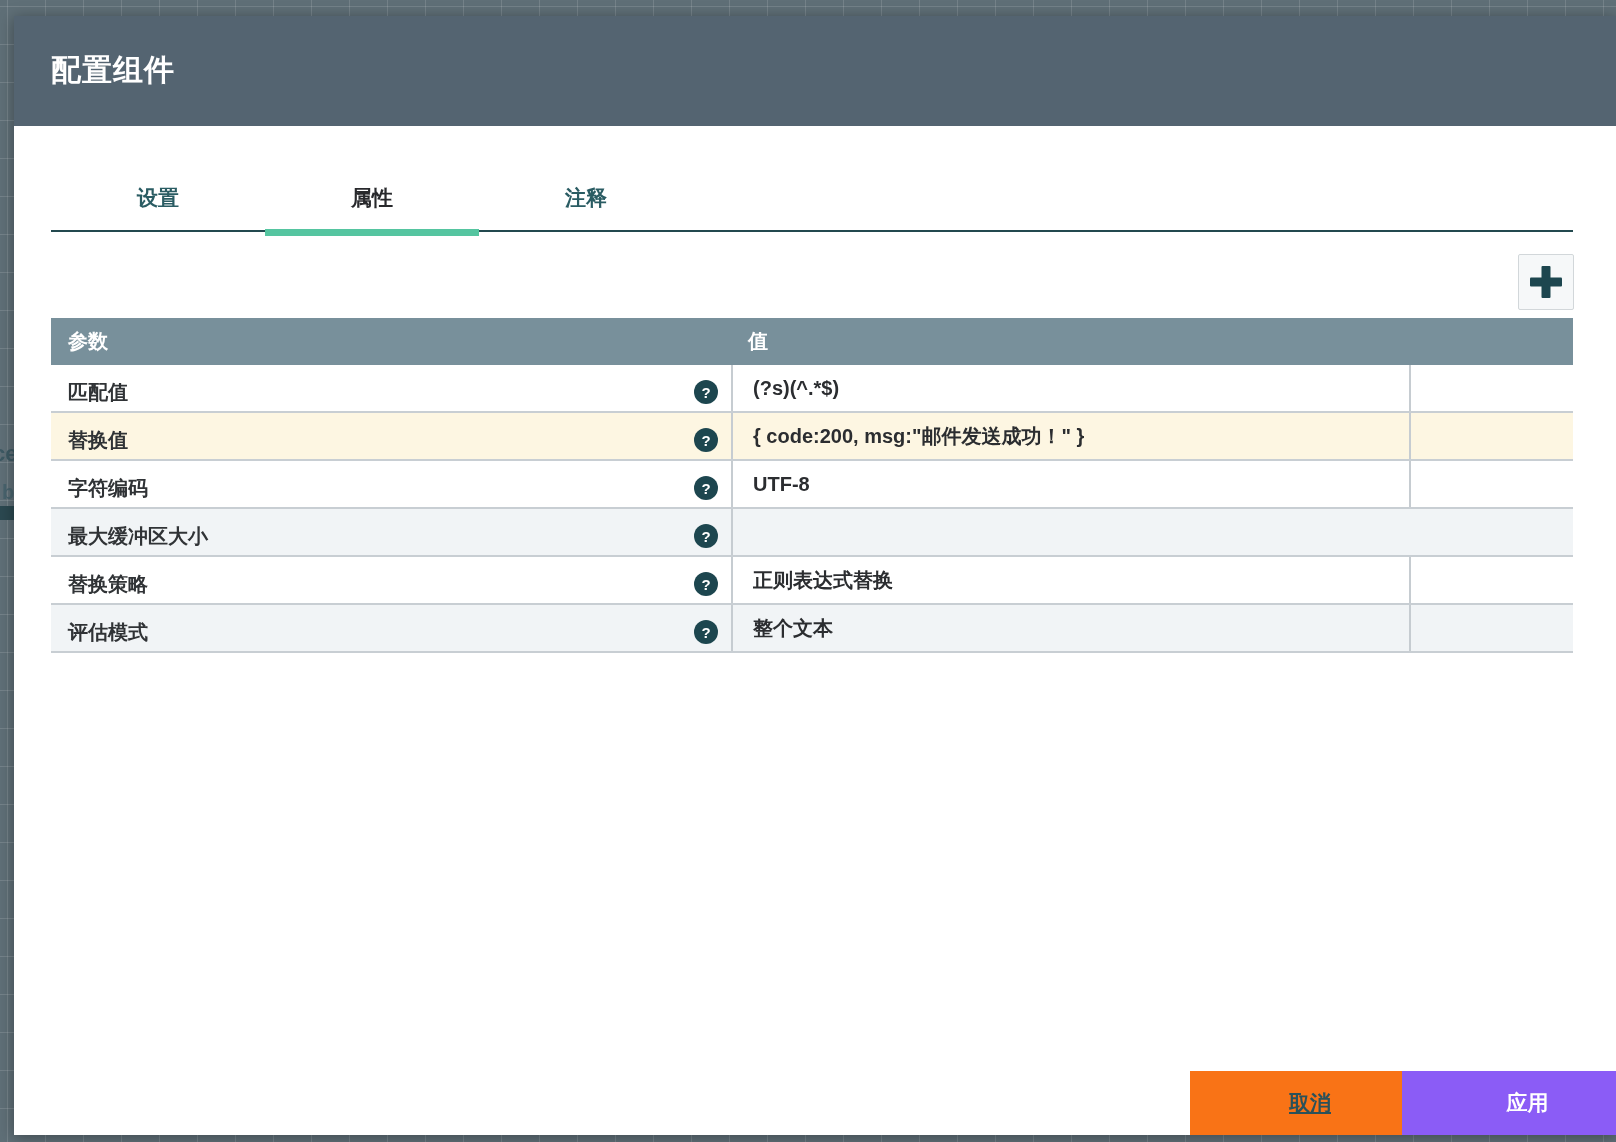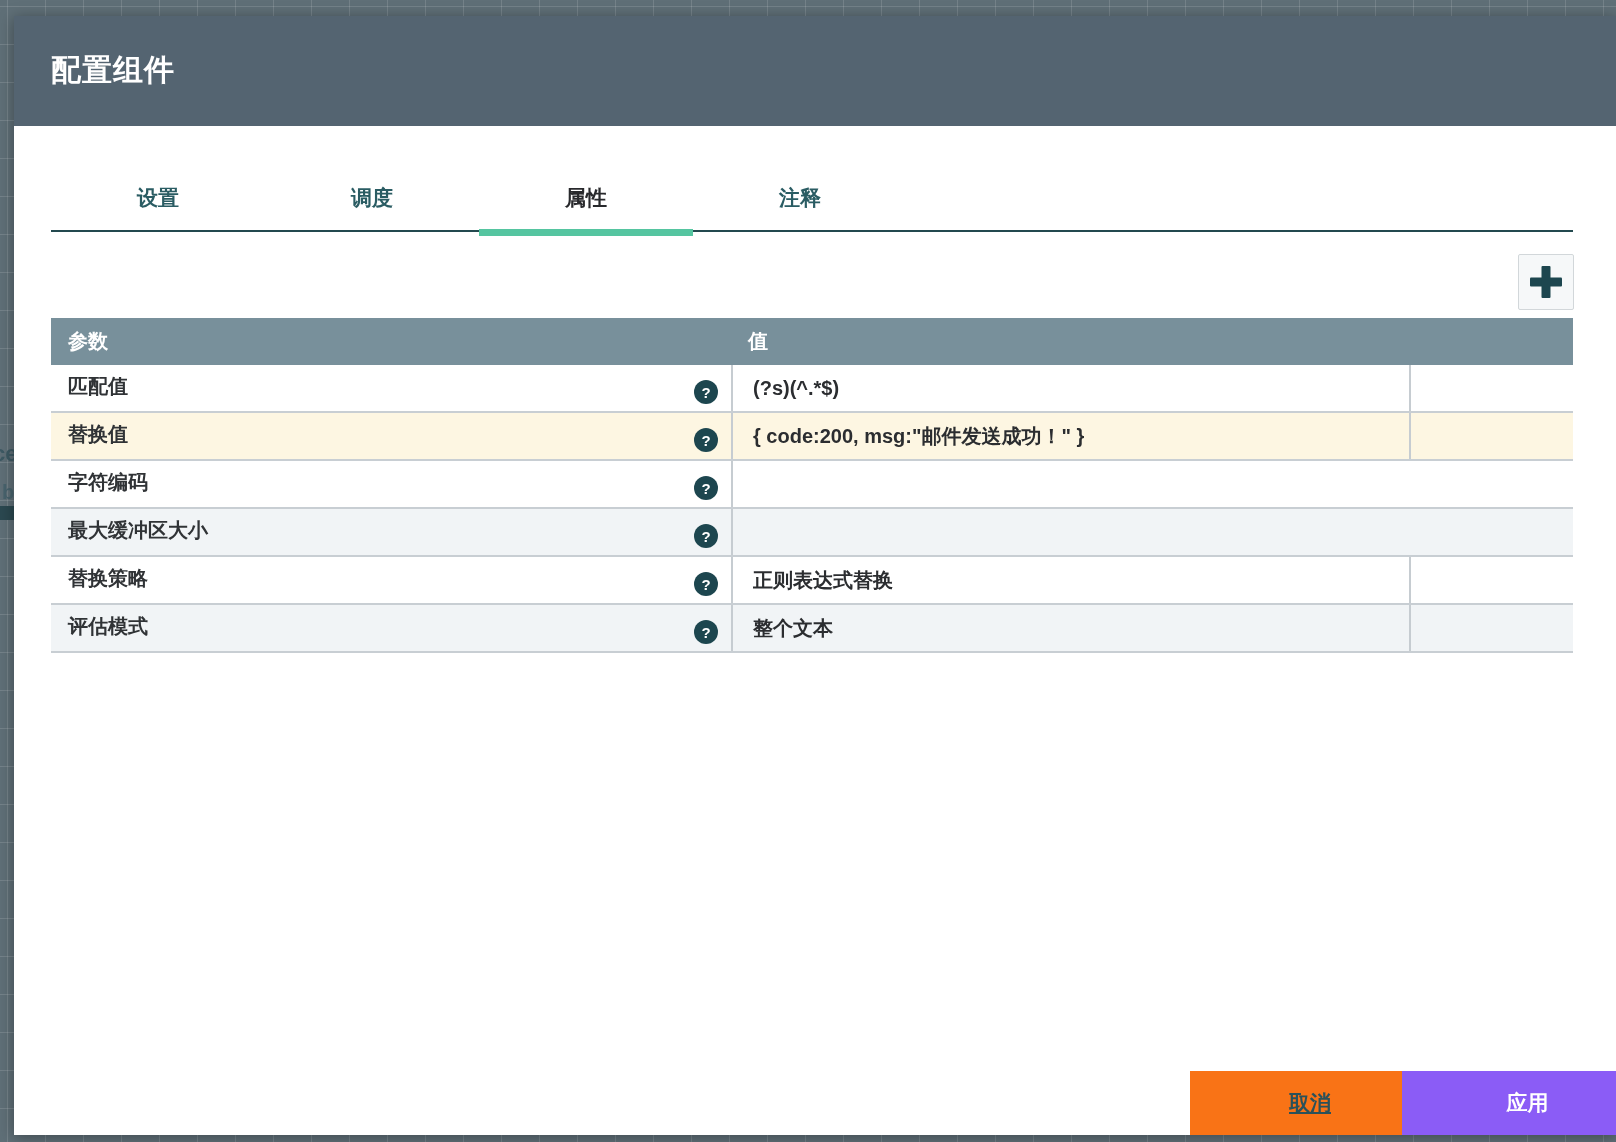--- a/index.html
+++ b/index.html
@@ -54,21 +54,21 @@
   .thead span { position:absolute; top:0; line-height:47px; color:#fff;
     font-size:20px; font-weight:700; }
   .th-param { left:17px; }
   .th-value { left:697px; }
 
   .trow { display:flex; height:48px; border-bottom:2px solid #c8ced3;
     background:#fff; cursor:pointer; }
   .trow.zebra { background:#f1f4f6; }
   .trow.highlight { background:#fdf6e2; }
 
-  .c-param { position:relative; width:680px; display:flex; align-items:flex-start;
+  .c-param { position:relative; width:680px; display:flex; align-items:center;
     padding-left:17px;margin-top:8px; }
   .pname { font-size:20px; font-weight:700; color:#303336; }
   .help { position:absolute; right:13px; top:50%; transform:translateY(-50%);
     width:24px; height:24px; border-radius:50%; background:#1d464f;
     color:#fff; font-size:15px; font-weight:700; display:flex;
     align-items:center; justify-content:center; cursor:pointer; }
   .c-value { width:678px; border-left:2px solid #c6ccd1; display:flex;
     align-items:center; padding-left:20px; font-size:20px; font-weight:700;
     color:#2b2d30; }
   .c-extra { flex:1; border-left:2px solid #c6ccd1; }
@@ -92,21 +92,20 @@
   <div class="dialog">
 
     <div class="dlg-header">
       <div class="dlg-title">配置组件</div>
     </div>
 
     <div class="dlg-body">
 
       <div class="tabs">
         <div class="tab">设置</div>
-        <div class="tab">调度</div>
         <div class="tab active">属性</div>
         <div class="tab">注释</div>
       </div>
 
       <button class="add-btn">
         <span class="plus">
             <i class="ph"></i>
             <i class="pv"></i>
           </span>
       </button>
@@ -133,20 +132,21 @@
           </div>
           <div class="c-value">{ code:200, msg:"邮件发送成功！" }</div>
           <div class="c-extra"></div>
         </div>
 
         <div class="trow">
           <div class="c-param">
             <span class="pname">字符编码</span>
             <span class="help">?</span>
           </div>
+          <div class="c-value">UTF-8</div>
           <div class="c-extra"></div>
         </div>
 
         <div class="trow zebra">
           <div class="c-param">
             <span class="pname">最大缓冲区大小</span>
             <span class="help">?</span>
           </div>
           <div class="c-extra"></div>
         </div>

